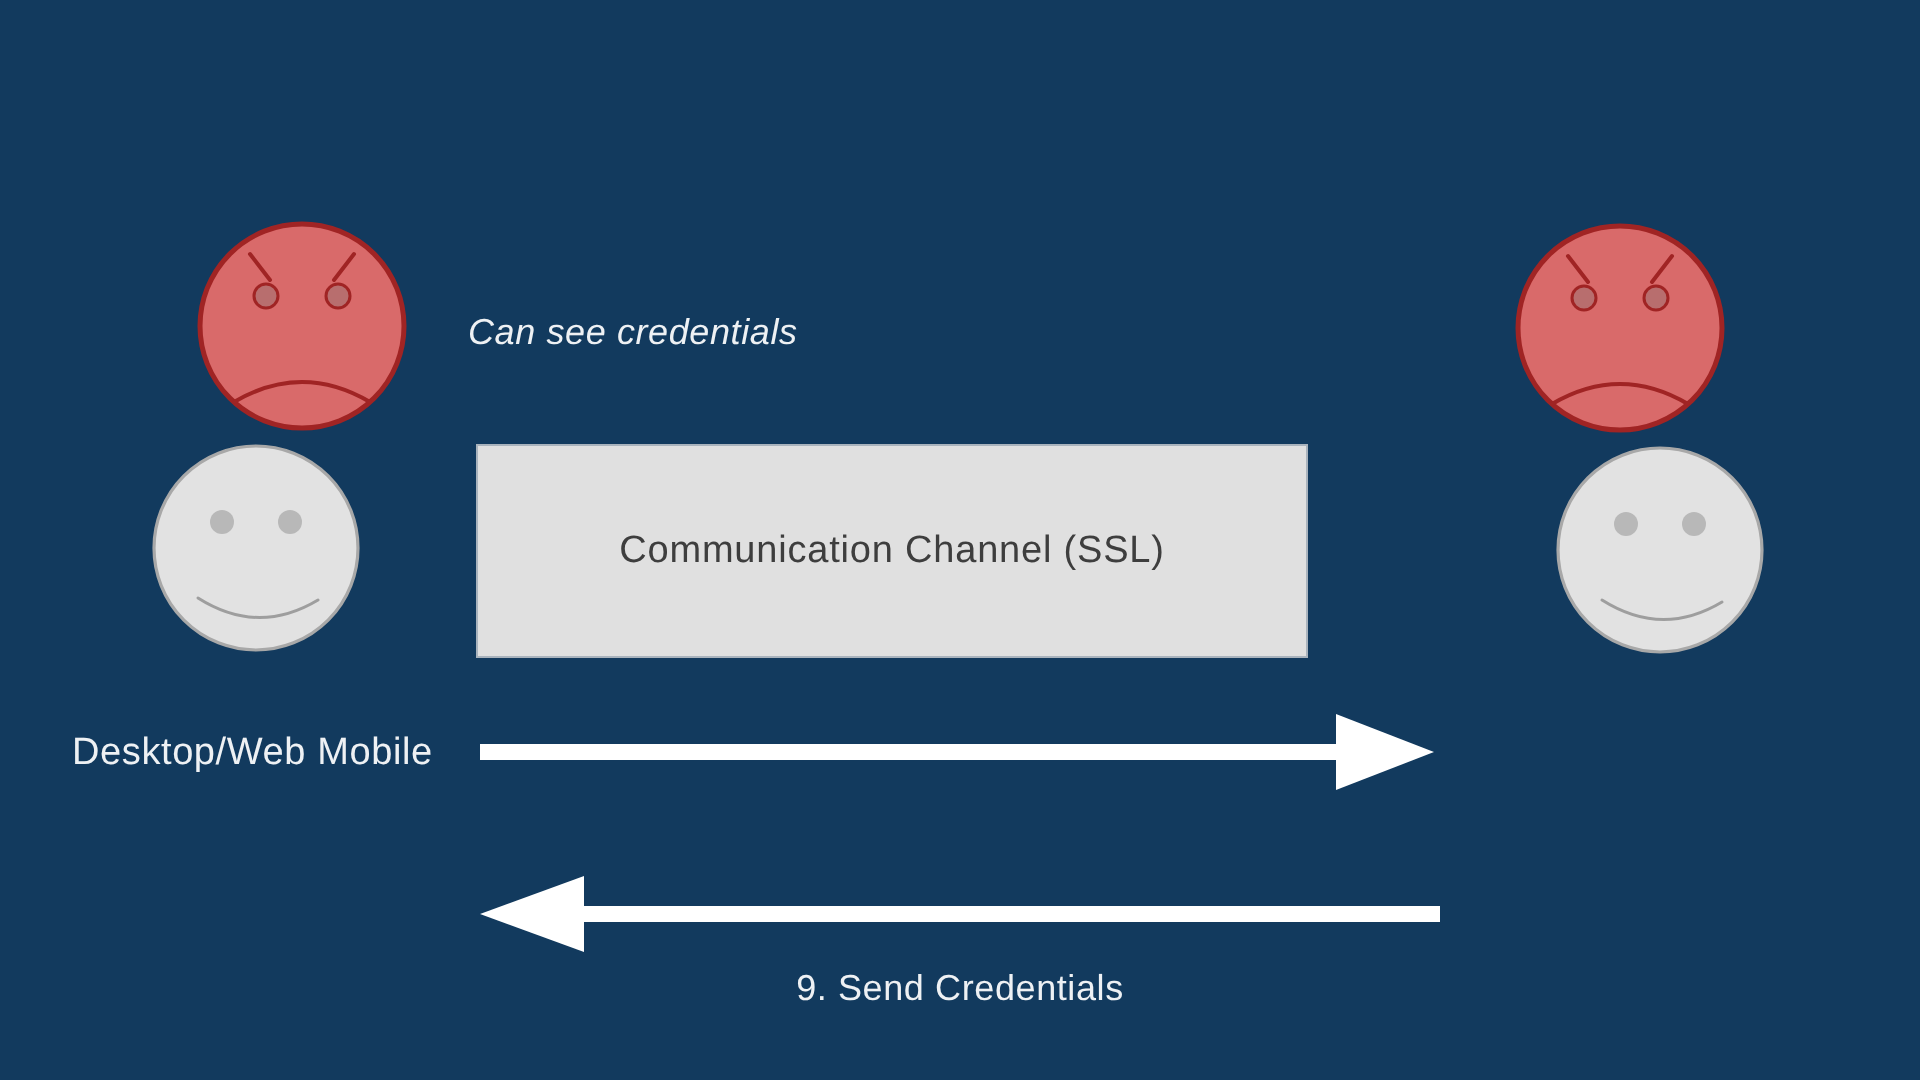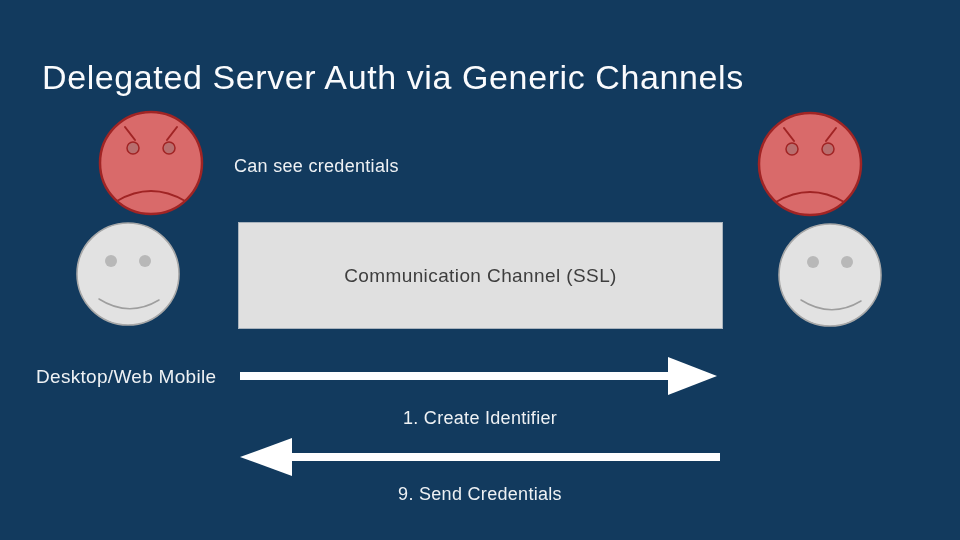--- a/index.html
+++ b/index.html
@@ -18,35 +18,35 @@
     font-size:34px;font-weight:500;letter-spacing:.6px;
     color:var(--title-text,#fafbfd);
     white-space:nowrap;
   }
   .note{
     position:absolute;top:156px;
     font-size:18px;letter-spacing:.3px;
     color:var(--body-text,#eef1f4);
     white-space:nowrap;
   }
-  .note-left{left:234px;}
+  .note-left{left:234px;font-style:italic;}
   .note-right{left:520px;}
   .face{position:absolute;width:106px;height:106px;}
   .face-attacker-left{left:98px;top:110px;}
   .face-attacker-right{left:757px;top:111px;}
   .face-client-left{left:75px;top:221px;}
   .face-client-right{left:777px;top:222px;}
   .attacker-skin{fill:var(--attacker-face,#d96a6a);stroke:var(--attacker-outline,#a02424);stroke-width:2.5;}
   .attacker-eye{fill:var(--attacker-eye,#b86e6e);stroke:var(--attacker-outline,#a02424);stroke-width:1.5;}
   .attacker-line{stroke:var(--attacker-outline,#a02424);stroke-width:2;fill:none;stroke-linecap:round;}
   .client-skin{fill:var(--client-face,#e2e2e2);stroke:var(--client-outline,#a8a8a8);stroke-width:1.6;}
   .client-eye{fill:var(--client-eye,#b8b8b8);}
   .client-line{stroke:var(--client-mouth,#9e9e9e);stroke-width:1.5;fill:none;stroke-linecap:round;}
   .channel-box{
-    position:absolute;left:238px;top:222px;width:485px;height:107px;
+    position:absolute;left:238px;top:222px;width:416px;height:107px;
     background:var(--channel-fill,#e0e0e0);
     border:1px solid var(--channel-border,#a9b3bd);
     box-sizing:border-box;
     display:flex;align-items:center;justify-content:center;
   }
   .channel-label{
     font-size:19px;letter-spacing:.4px;
     color:var(--channel-text,#3e3e3e);
   }
   .client-label{
@@ -67,21 +67,20 @@
     color:var(--body-text,#eef1f4);
   }
   .step-1{top:408px;}
   .step-2{top:484px;}
 </style>
 </head>
 <body>
 
 <div class="slide">
 
-  <div class="slide-title">Delegated Server Auth via Generic Channels</div>
 
   <svg class="face face-attacker-left" viewBox="-53 -53 106 106">
     <circle class="attacker-skin" cx="0" cy="0" r="51"></circle>
     <line class="attacker-line" x1="-26" y1="-36" x2="-16" y2="-23"></line>
     <line class="attacker-line" x1="26" y1="-36" x2="16" y2="-23"></line>
     <circle class="attacker-eye" cx="-18" cy="-15" r="6"></circle>
     <circle class="attacker-eye" cx="18" cy="-15" r="6"></circle>
     <path class="attacker-line" d="M -34 38 Q 0 18 34 38"></path>
   </svg>
 
@@ -113,21 +112,20 @@
   <div class="channel-box">
     <span class="channel-label">Communication Channel (SSL)</span>
   </div>
 
   <div class="client-label client-label-left">Desktop/Web Mobile</div>
 
   <svg class="arrow arrow-1" width="478" height="42" viewBox="0 0 478 42">
     <rect class="arrow-shape" x="0" y="17" width="432" height="8"></rect>
     <polygon class="arrow-shape" points="428,2 428,40 477,21"></polygon>
   </svg>
-  <div class="step-label step-1">1. Create Identifier</div>
 
   <svg class="arrow arrow-2" width="484" height="42" viewBox="0 0 484 42">
     <rect class="arrow-shape" x="54" y="17" width="428" height="8"></rect>
     <polygon class="arrow-shape" points="54,2 54,40 2,21"></polygon>
   </svg>
   <div class="step-label step-2">9. Send Credentials</div>
 
 </div>
 
 </body></html>

